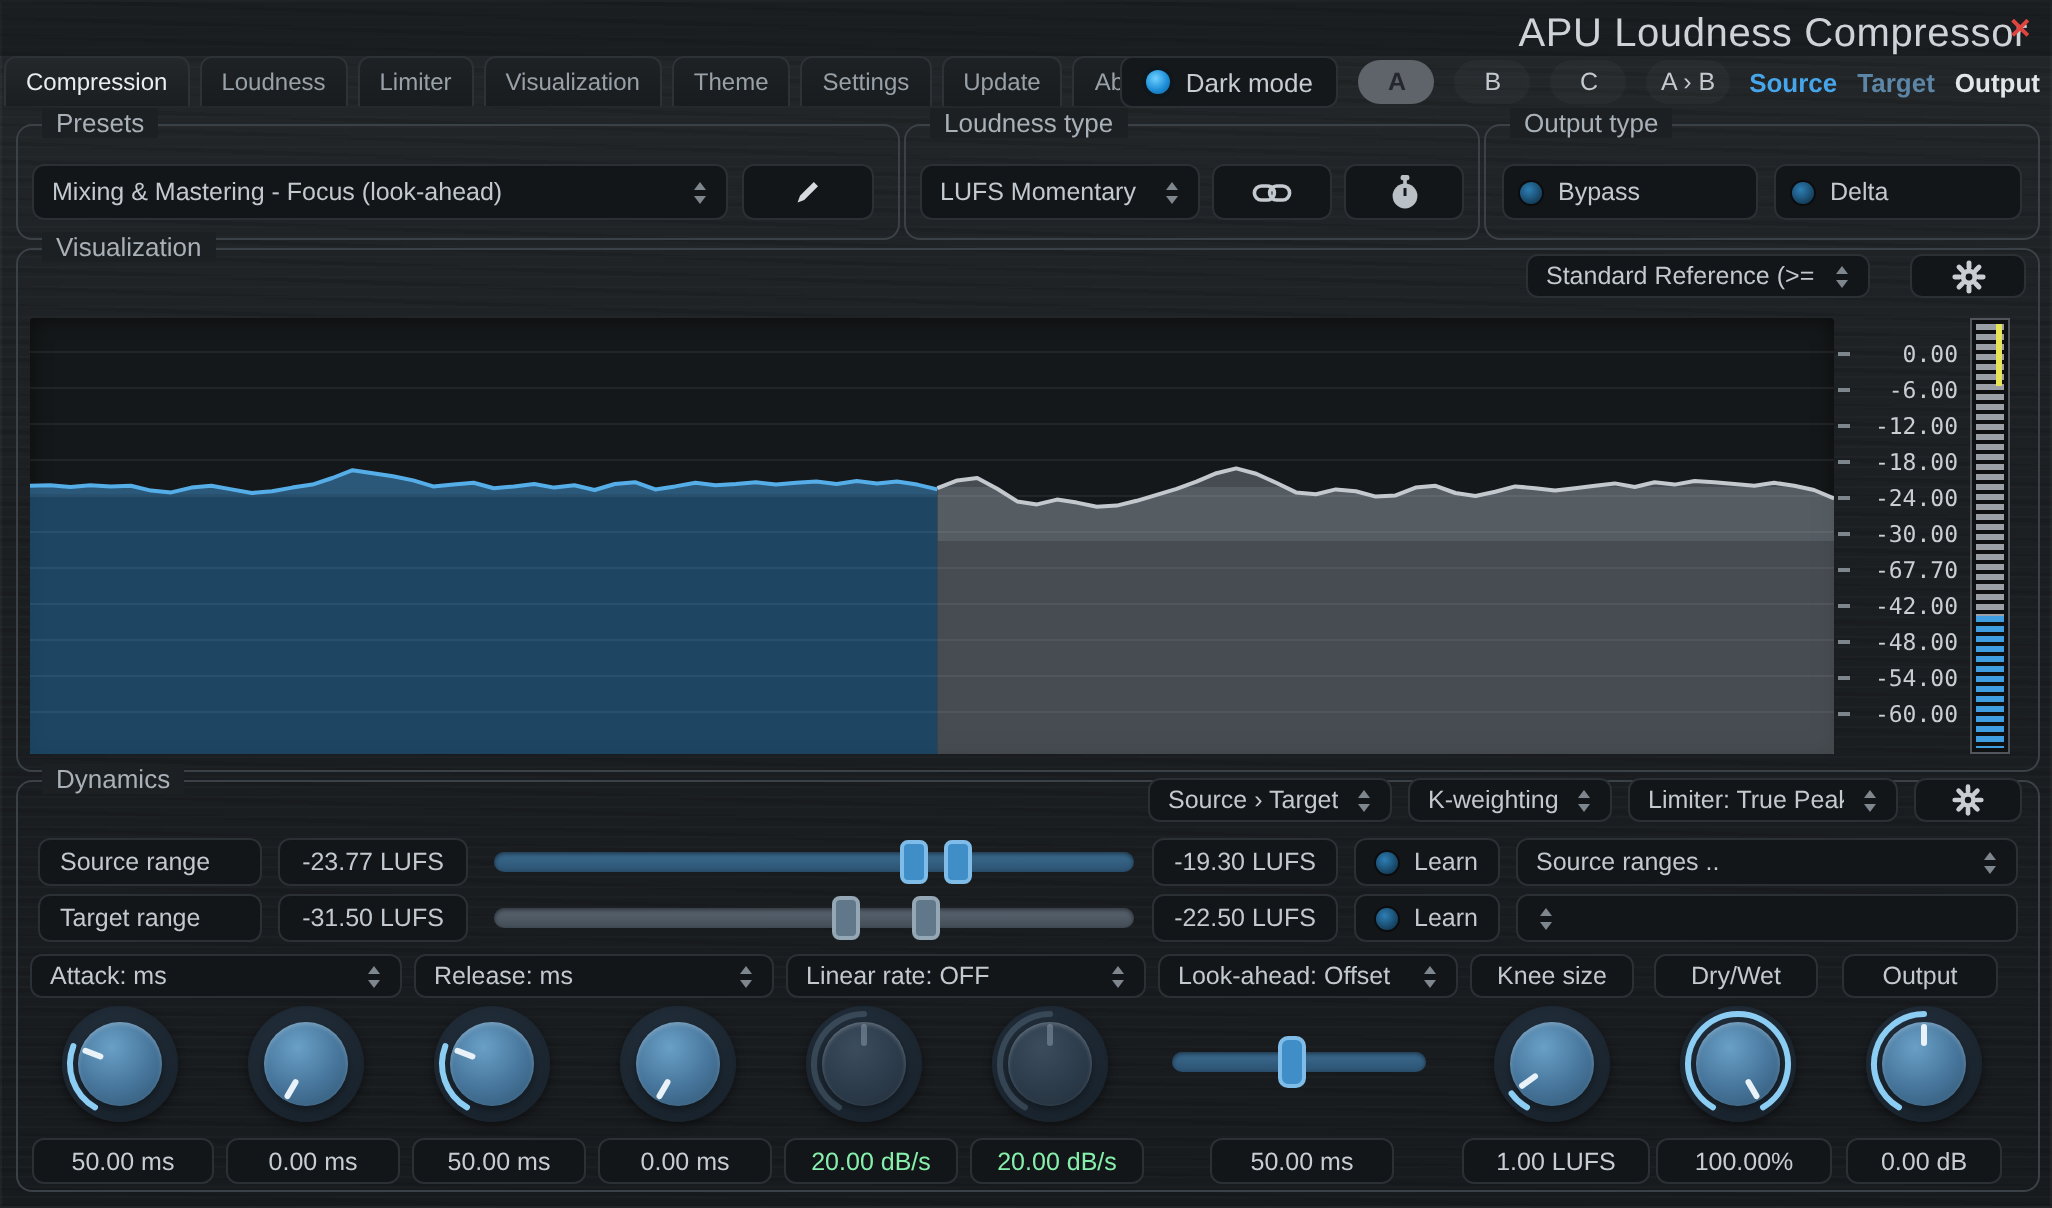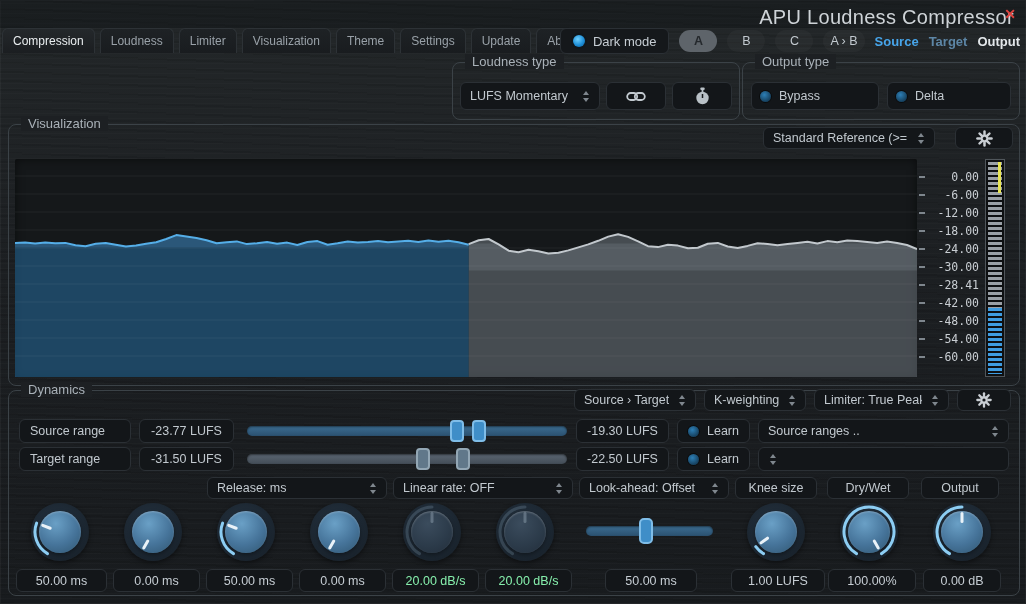--- a/index.html
+++ b/index.html
@@ -123,20 +123,37 @@
       <div class="pill active">A</div>
       <div class="pill">B</div>
       <div class="pill">C</div>
       <div class="pill">A › B</div>
       <div class="mtoggle source">Source</div>
       <div class="mtoggle target">Target</div>
       <div class="mtoggle output">Output</div>
     </div>
   </div>
 
+  <div class="group" style="left:8px;top:62px;width:440px;height:56px;">
+    <span class="legend">Presets</span>
+    <div class="btn dd" style="left:7px;top:19px;width:348px;height:28px;">
+      <span class="dd-text">Mixing &amp; Mastering - Focus (look-ahead)</span>
+      <span class="spin">
+          <i class="up"></i>
+          <i class="dn"></i>
+        </span>
+    </div>
+    <div class="btn" style="left:362px;top:19px;width:66px;height:28px;">
+      <span class="icon">
+        <svg width="16" height="16" viewBox="0 0 16 16">
+            <path d="M2.8 13.2 L4 9.9 L10.9 3 L13 5.1 L6.1 12 Z" fill="#d6dbdf"></path>
+          </svg>
+      </span>
+    </div>
+  </div>
 
   <div class="group" style="left:452px;top:62px;width:286px;height:56px;">
     <span class="legend">Loudness type</span>
     <div class="btn dd" style="left:7px;top:19px;width:140px;height:28px;">
       <span class="dd-text">LUFS Momentary</span>
       <span class="spin">
           <i class="up"></i>
           <i class="dn"></i>
         </span>
     </div>
@@ -246,21 +263,21 @@
       <div class="srow">
           <span class="stick"></span>
           <span class="sval">-24.00</span>
         </div>
       <div class="srow">
           <span class="stick"></span>
           <span class="sval">-30.00</span>
         </div>
       <div class="srow">
           <span class="stick"></span>
-          <span class="sval">-28.41</span>
+          <span class="sval">-67.70</span>
         </div>
       <div class="srow">
           <span class="stick"></span>
           <span class="sval">-42.00</span>
         </div>
       <div class="srow">
           <span class="stick"></span>
           <span class="sval">-48.00</span>
         </div>
       <div class="srow">
@@ -357,20 +374,27 @@
       </div>
       <div class="btn dd" style="left:749px;width:251px;height:24px;">
         <span class="spin">
             <i class="up"></i>
             <i class="dn"></i>
           </span>
       </div>
     </div>
 
     <div class="drow" style="top:86px;height:22px;">
+      <div class="btn dd" style="left:6px;width:186px;height:22px;">
+        <span class="dd-text">Attack: ms</span>
+        <span class="spin">
+            <i class="up"></i>
+            <i class="dn"></i>
+          </span>
+      </div>
       <div class="btn dd" style="left:198px;width:180px;height:22px;">
         <span class="dd-text">Release: ms</span>
         <span class="spin">
             <i class="up"></i>
             <i class="dn"></i>
           </span>
       </div>
       <div class="btn dd" style="left:384px;width:180px;height:22px;">
         <span class="dd-text">Linear rate: OFF</span>
         <span class="spin">

